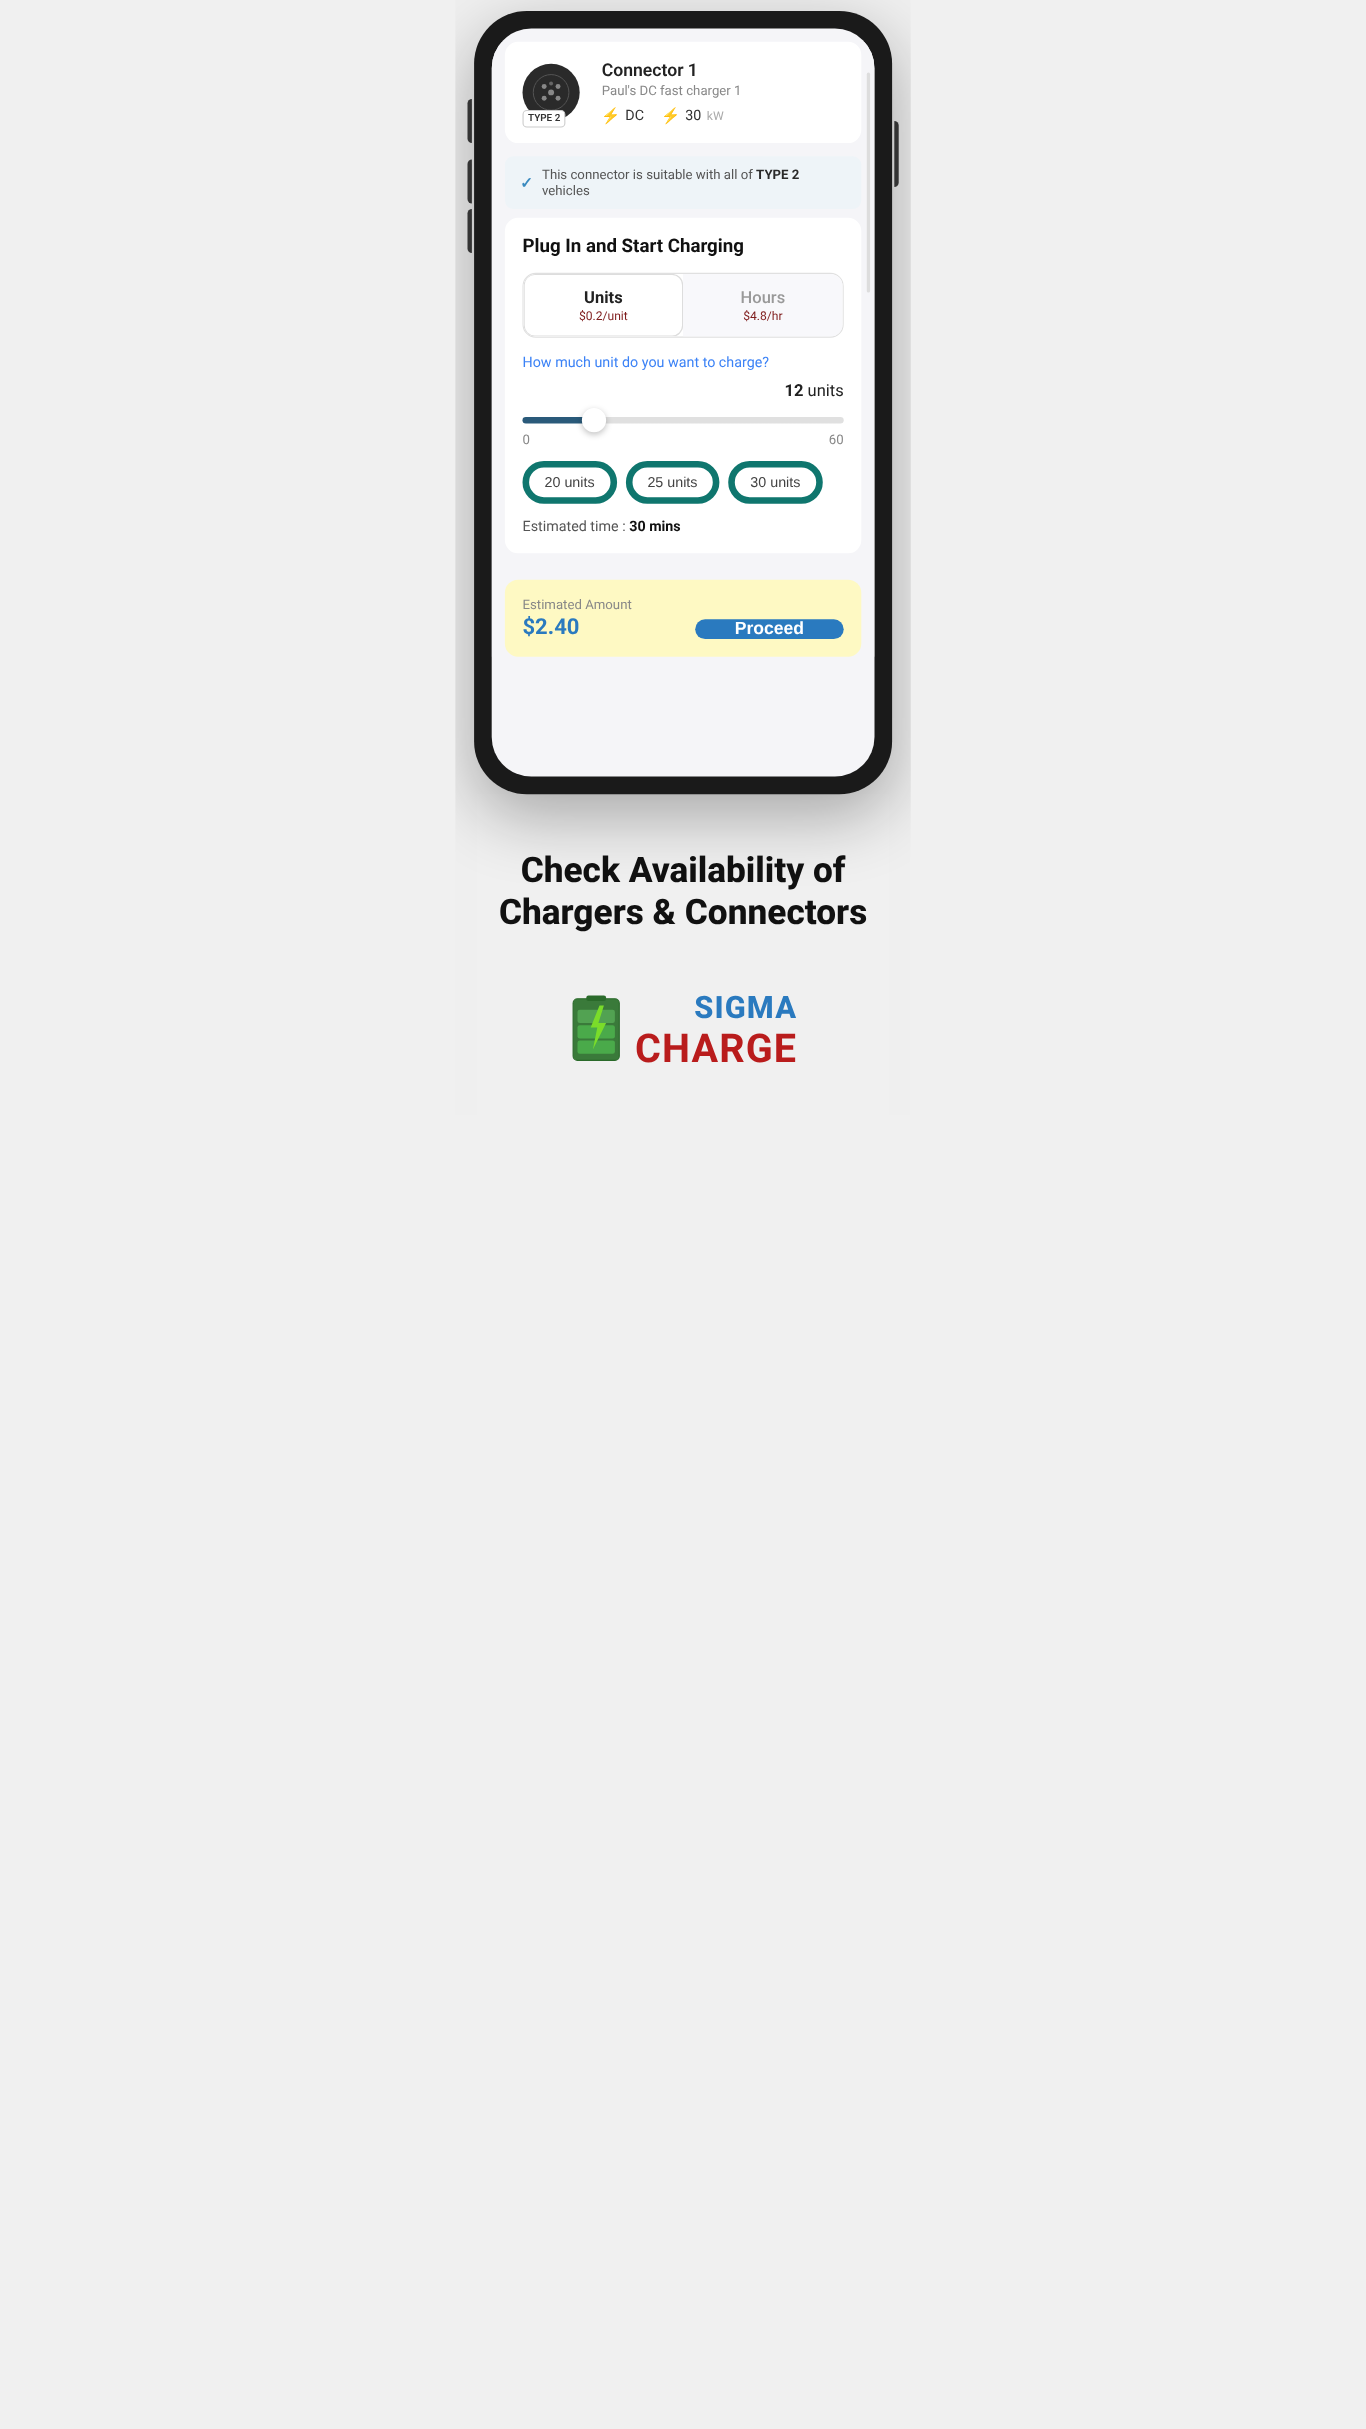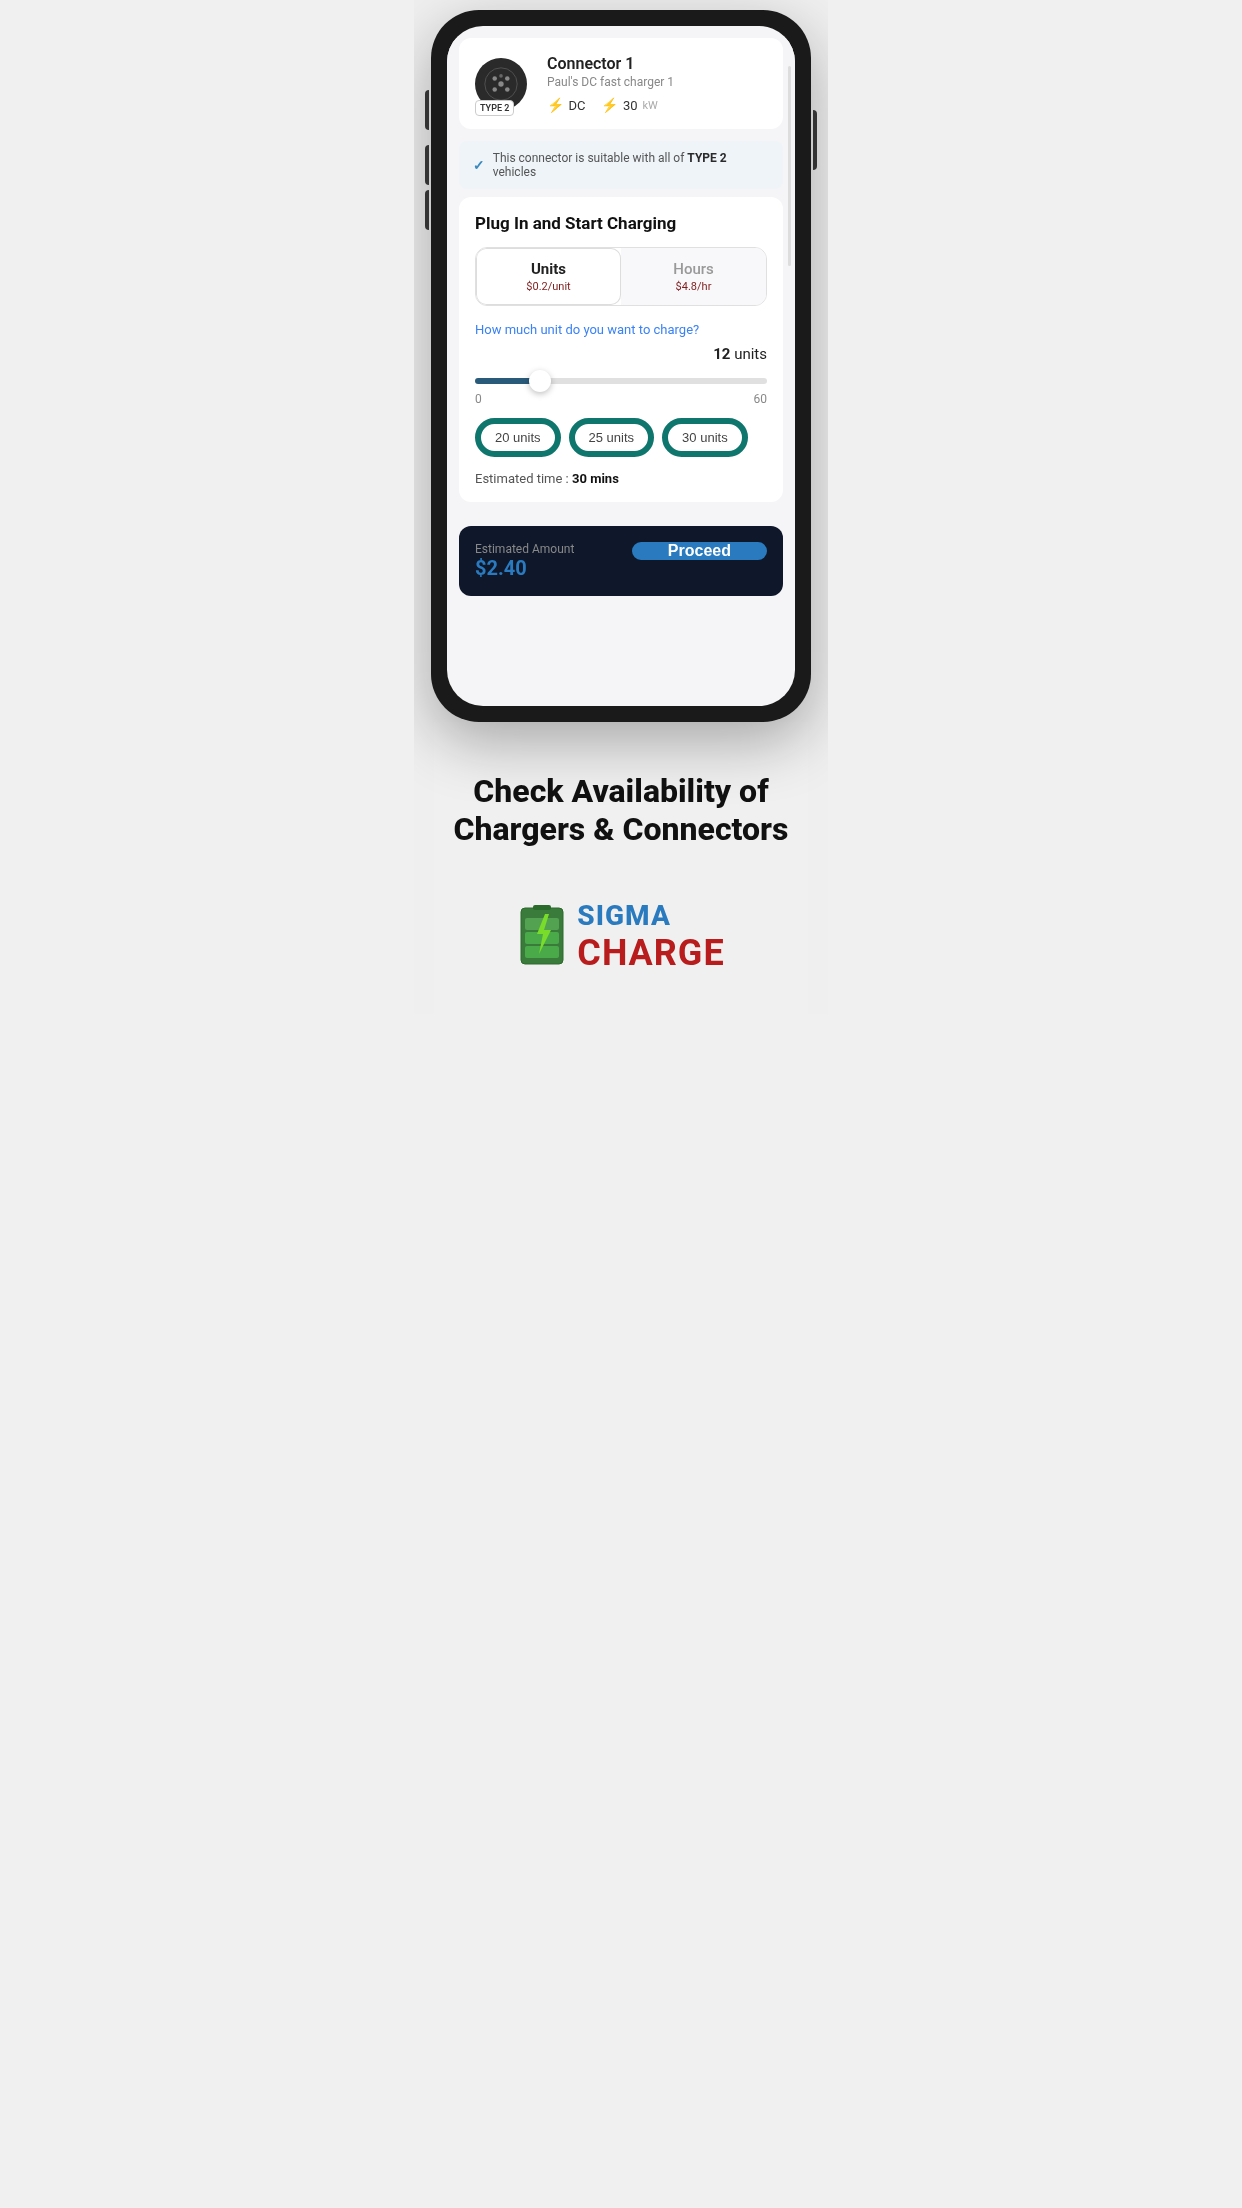--- a/index.html
+++ b/index.html
@@ -295,24 +295,24 @@
       color: #555;
     }
 
     .estimated-time strong {
       font-weight: 700;
       color: #111;
     }
 
     
     .bottom-bar {
-      background: #0f172a;
+      background: #fef9c3;
       padding: 16px;
       display: flex;
-      align-items: flex-start;
+      align-items: flex-end;
       justify-content: space-between;
       margin: 0 12px 12px;
       border-radius: 12px;
     }
 
     .amount-label {
       font-size: 12px;
       color: #888;
     }
 
@@ -363,20 +363,21 @@
 
     .logo-text {
       text-align: left;
     }
 
     .logo-sigma {
       font-size: 28px;
       font-weight: 800;
       color: #2a7abf;
       letter-spacing: 1px;
+      text-align: right;
     }
 
     .logo-charge {
       font-size: 36px;
       font-weight: 700;
       color: #b91c1c;
       letter-spacing: 1px;
     }
 
     

